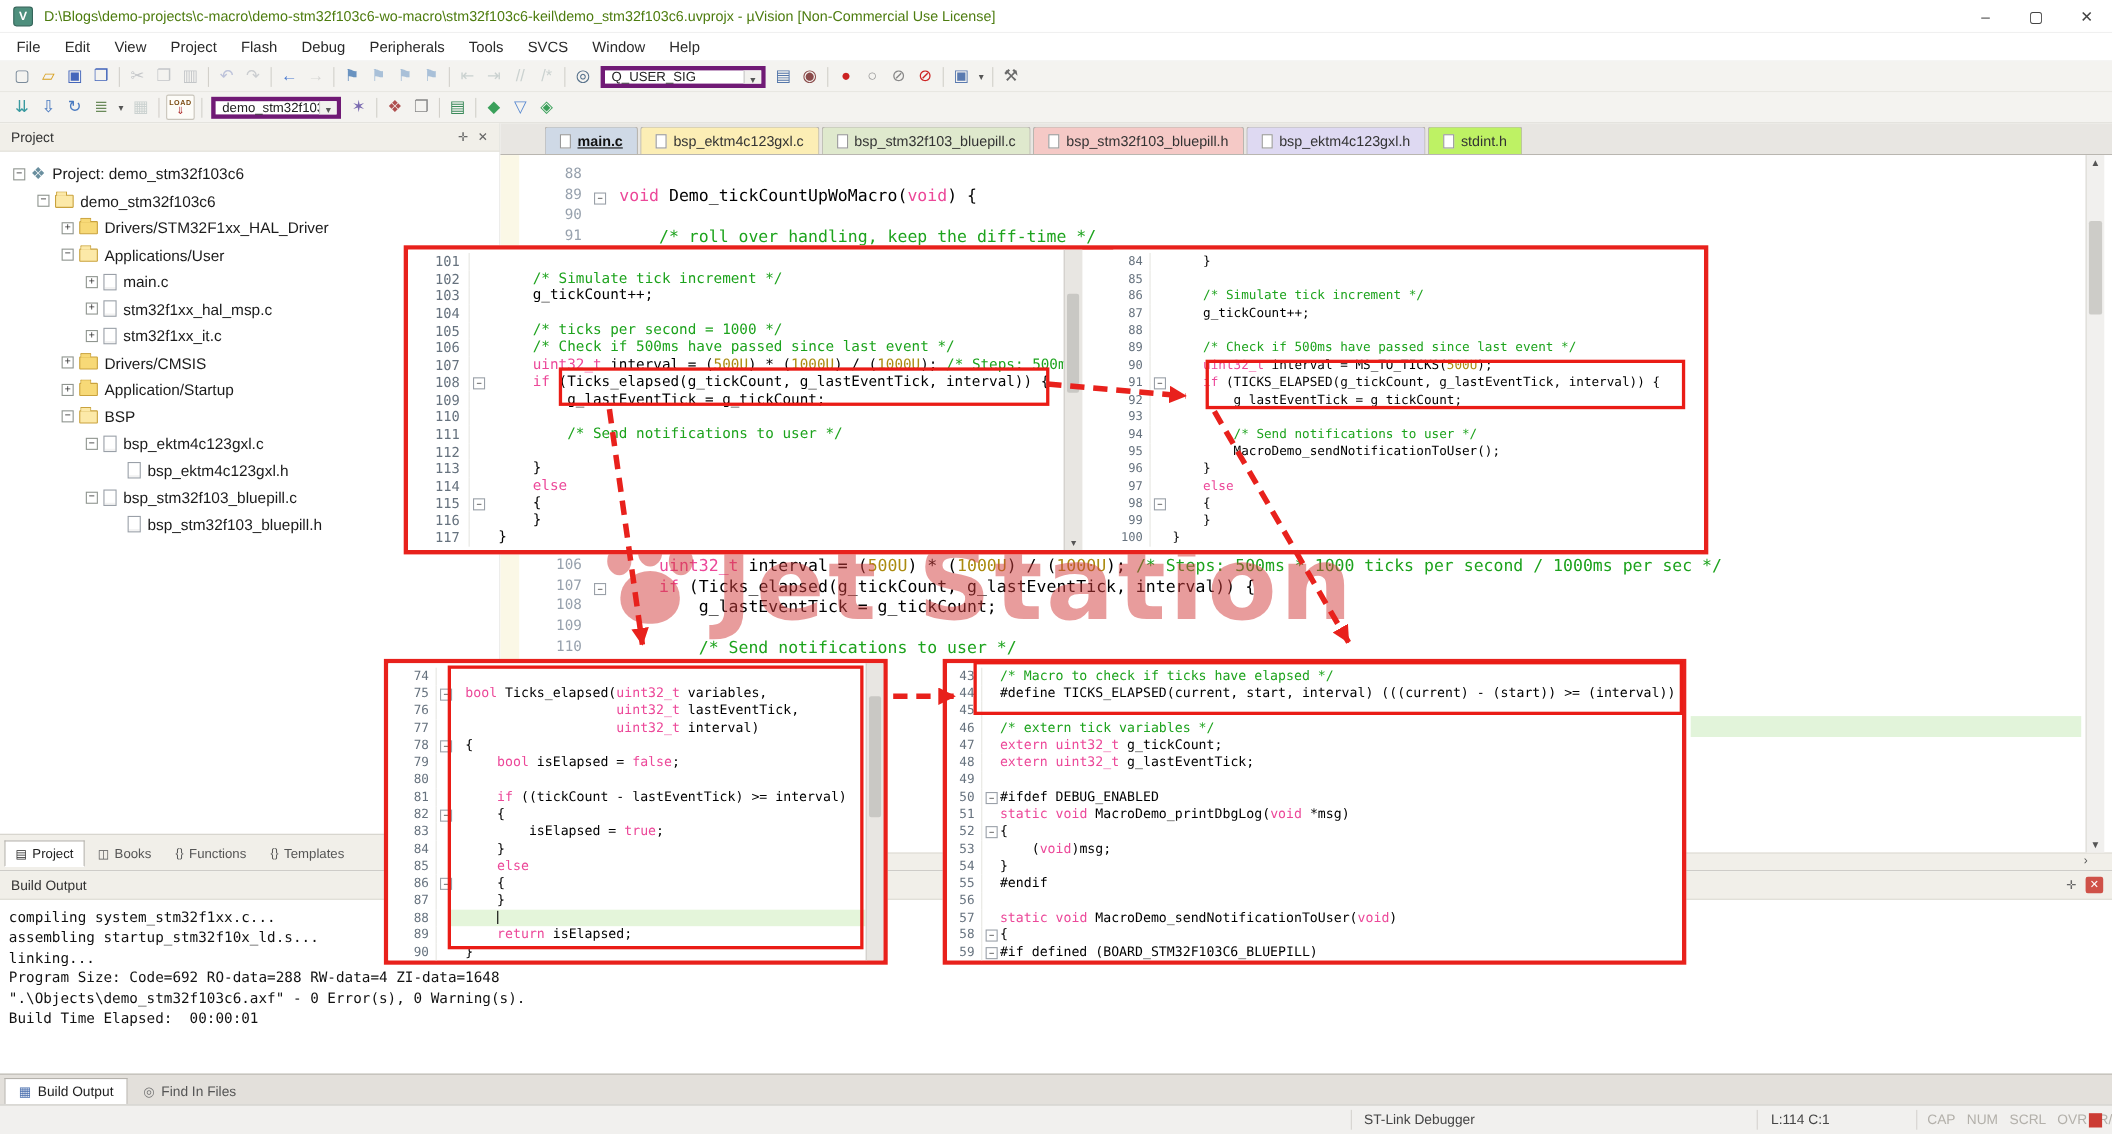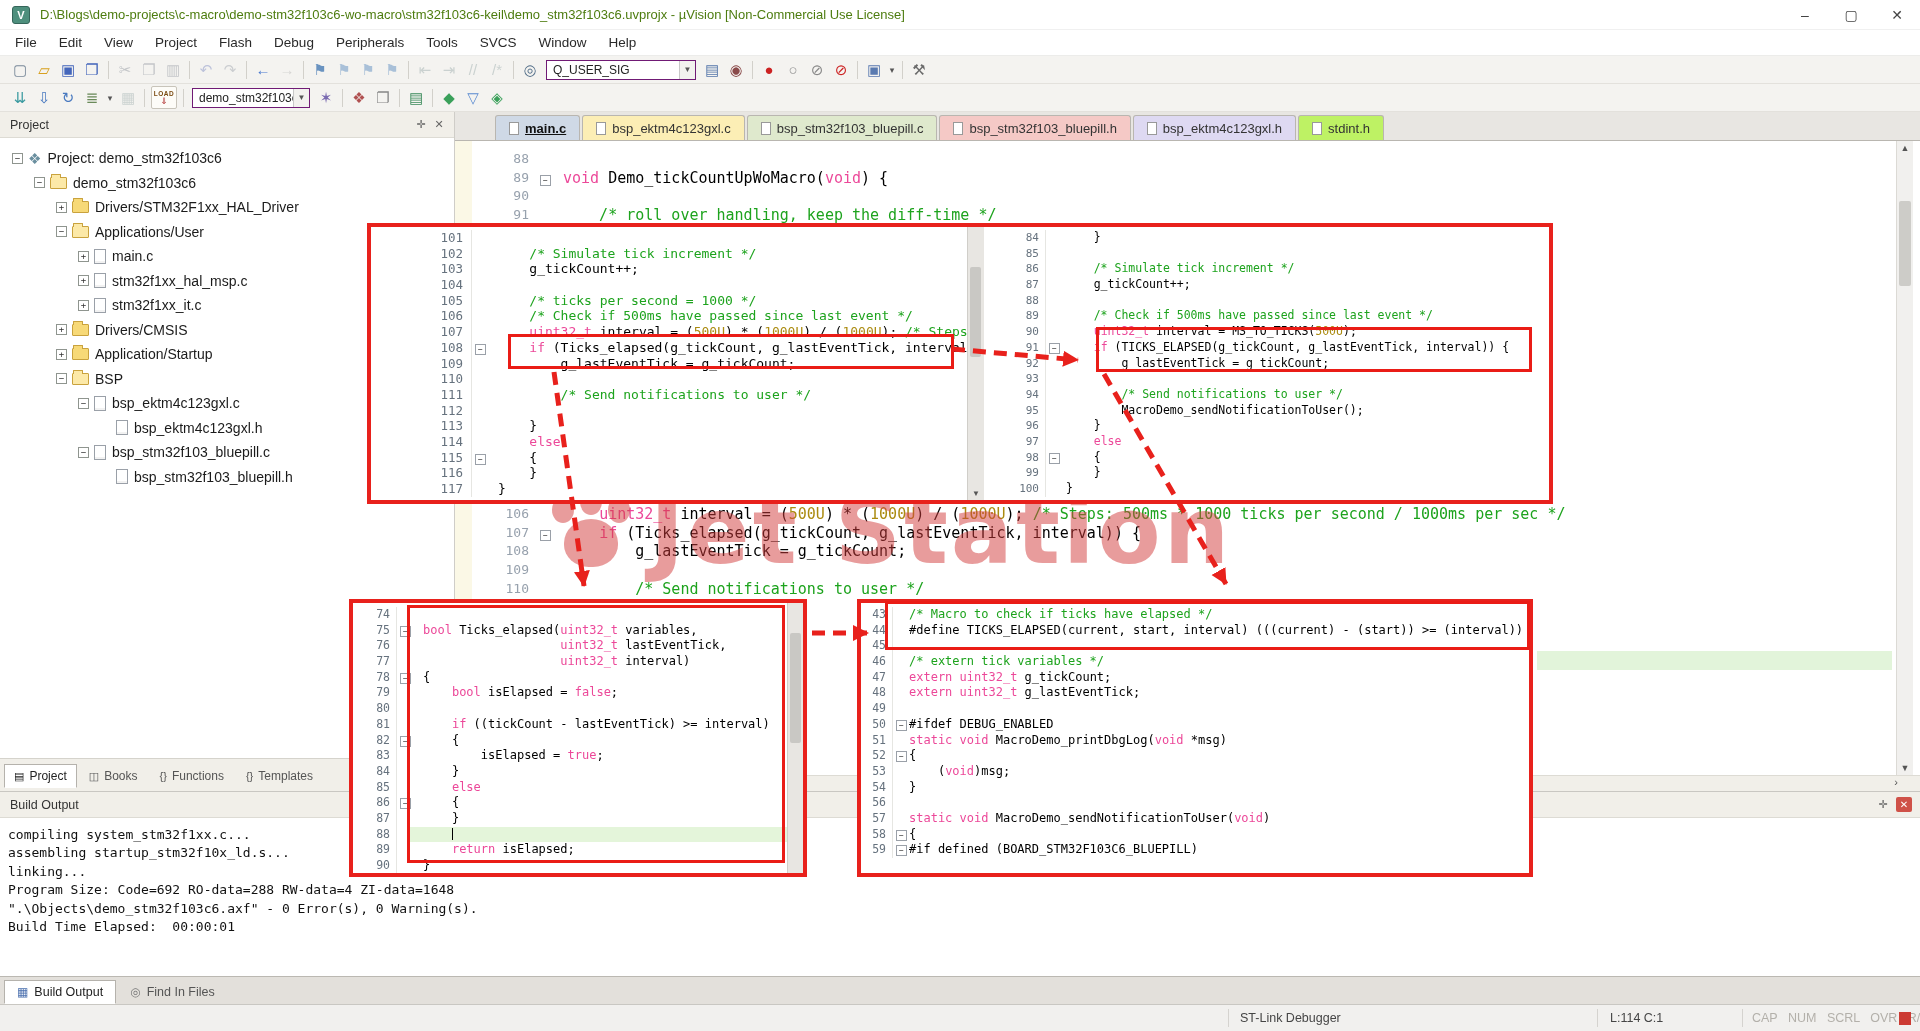--- a/index.html
+++ b/index.html
@@ -15,21 +15,21 @@
 
   .menubar{position:absolute;left:0;top:30px;width:1920px;height:26px;background:#fff;display:flex;align-items:center;padding-left:4px;border-bottom:1px solid #ececea;}
   .mitem{padding:0 11px;font-size:13.5px;color:#2a2a2a;line-height:26px;}
 
   .toolbar{position:absolute;left:0;width:1920px;height:28px;background:#f4f3f0;display:flex;align-items:center;padding-left:8px;border-bottom:1px solid #e3e1dc;}
   .tb1{top:56px;} .tb2{top:84px;}
   .tbico{width:24px;height:22px;text-align:center;line-height:22px;font-size:15px;flex:none;border-radius:2px;}
   .tbico.dim{opacity:.45;}
   .tsep{width:1px;height:18px;background:#d2d0ca;margin:0 4px;flex:none;}
   .tcaret{width:12px;font-size:9px;color:#555;text-align:center;flex:none;}
-  .combo{height:20px;background:#fff;border:1px solid #701a75;display:flex;align-items:center;font-size:12px;color:#222;margin:0 4px;flex:none;}
+  .combo{height:20px;background:#fff;border:4px solid #701a75;display:flex;align-items:center;font-size:12px;color:#222;margin:0 4px;flex:none;}
   .combo .cval{padding:0 6px;flex:1;white-space:nowrap;overflow:hidden;}
   .combo .ccaret{width:16px;height:100%;border-left:1px solid #c8c8c8;background:#f2f1ee;text-align:center;font-size:8px;line-height:18px;color:#555;}
   .loadchip{width:26px;height:23px;border:1px solid #c8c4ba;background:#fdfcf8;border-radius:2px;display:flex;flex-direction:column;align-items:center;justify-content:center;flex:none;margin:0 2px;}
   .loadchip .lt{font-size:6.5px;font-weight:bold;color:#7a4a10;letter-spacing:.5px;}
   .loadchip .la{font-size:9px;color:#b03030;line-height:8px;}
 
   
   .proj{position:absolute;left:0;top:112px;width:455px;height:679px;background:#fff;border-right:1px solid #cfcdc8;}
   .panel-head{height:26px;background:#f1efe9;border-bottom:1px solid #dddbd4;display:flex;align-items:center;padding:0 6px 0 10px;font-size:12.5px;color:#333;}
   .panel-head .ph-sp{flex:1;}
@@ -75,21 +75,21 @@
   .hl .cd{background:#e4f5da;}
   .caret{display:inline-block;width:1.5px;height:12px;background:#000;vertical-align:middle;}
   .sy-k{color:#ec4899;} .sy-c{color:#1da31d;} .sy-n{color:#ab8b10;} .sy-t{color:#000;}
 
   .p-main{font:15px/18.7px "DejaVu Sans Mono",monospace;}
   .p-main .crow{height:18.7px;}
   .p-main .g{width:66px;padding-right:8px;font-size:13px;color:#97a1ad;border-right:none;}
   .p-main .f{width:26px;}
   .p-tl{font:13px/15.7px "DejaVu Sans Mono",monospace;padding-top:3px;}
   .p-tl .crow{height:15.7px;}
-  .p-tl .g{width:56px;padding-right:8px;font-size:12.5px;margin-left:45px;}
+  .p-tl .g{width:56px;padding-right:8px;font-size:12.5px;}
   .p-tl .f{width:20px;}
   .p-tl .cd{padding-left:6px;}
   .p-tr{font:11.5px/15.7px "DejaVu Sans Mono",monospace;padding-top:3px;}
   .p-tr .crow{height:15.7px;}
   .p-tr .g{width:34px;padding-right:6px;font-size:11px;}
   .p-tr .f{width:14px;}
   .p-tr .cd{padding-left:6px;}
   .p-bl{font:12px/15.7px "DejaVu Sans Mono",monospace;padding-top:4px;}
   .p-bl .crow{height:15.7px;}
   .p-bl .g{width:44px;padding-right:6px;font-size:11.5px;}
@@ -514,20 +514,21 @@
       <div class="crow"><span class="g">45</span><span class="f"></span><span class="cd"></span></div>
       <div class="crow"><span class="g">46</span><span class="f"></span><span class="cd"><span class="sy-c">/* extern tick variables */</span></span></div>
       <div class="crow"><span class="g">47</span><span class="f"></span><span class="cd"><span class="sy-k">extern</span><span class="sy-t"> </span><span class="sy-k">uint32_t</span><span class="sy-t"> g_tickCount;</span></span></div>
       <div class="crow"><span class="g">48</span><span class="f"></span><span class="cd"><span class="sy-k">extern</span><span class="sy-t"> </span><span class="sy-k">uint32_t</span><span class="sy-t"> g_lastEventTick;</span></span></div>
       <div class="crow"><span class="g">49</span><span class="f"></span><span class="cd"></span></div>
       <div class="crow"><span class="g">50</span><span class="f"><span class="fbox">−</span></span><span class="cd"><span class="sy-t">#ifdef DEBUG_ENABLED</span></span></div>
       <div class="crow"><span class="g">51</span><span class="f"></span><span class="cd"><span class="sy-k">static</span><span class="sy-t"> </span><span class="sy-k">void</span><span class="sy-t"> MacroDemo_printDbgLog(</span><span class="sy-k">void</span><span class="sy-t"> *msg)</span></span></div>
       <div class="crow"><span class="g">52</span><span class="f"><span class="fbox">−</span></span><span class="cd"><span class="sy-t">{</span></span></div>
       <div class="crow"><span class="g">53</span><span class="f"></span><span class="cd"><span class="sy-t">    (</span><span class="sy-k">void</span><span class="sy-t">)msg;</span></span></div>
       <div class="crow"><span class="g">54</span><span class="f"></span><span class="cd"><span class="sy-t">}</span></span></div>
+      <div class="crow"><span class="g">55</span><span class="f"></span><span class="cd"><span class="sy-t">#endif</span></span></div>
       <div class="crow"><span class="g">56</span><span class="f"></span><span class="cd"></span></div>
       <div class="crow"><span class="g">57</span><span class="f"></span><span class="cd"><span class="sy-k">static</span><span class="sy-t"> </span><span class="sy-k">void</span><span class="sy-t"> MacroDemo_sendNotificationToUser(</span><span class="sy-k">void</span><span class="sy-t">)</span></span></div>
       <div class="crow"><span class="g">58</span><span class="f"><span class="fbox">−</span></span><span class="cd"><span class="sy-t">{</span></span></div>
       <div class="crow"><span class="g">59</span><span class="f"><span class="fbox">−</span></span><span class="cd"><span class="sy-t">#if defined (BOARD_STM32F103C6_BLUEPILL)</span></span></div>
     </div>
 
   <div class="innerbox" style="left:508px;top:334px;width:446px;height:35px;"></div>
   <div class="innerbox" style="left:1096px;top:327px;width:436px;height:45px;"></div>
   <div class="innerbox" style="left:407px;top:605px;width:378px;height:258px;"></div>
   <div class="innerbox" style="left:885px;top:601px;width:645px;height:49px;"></div>

